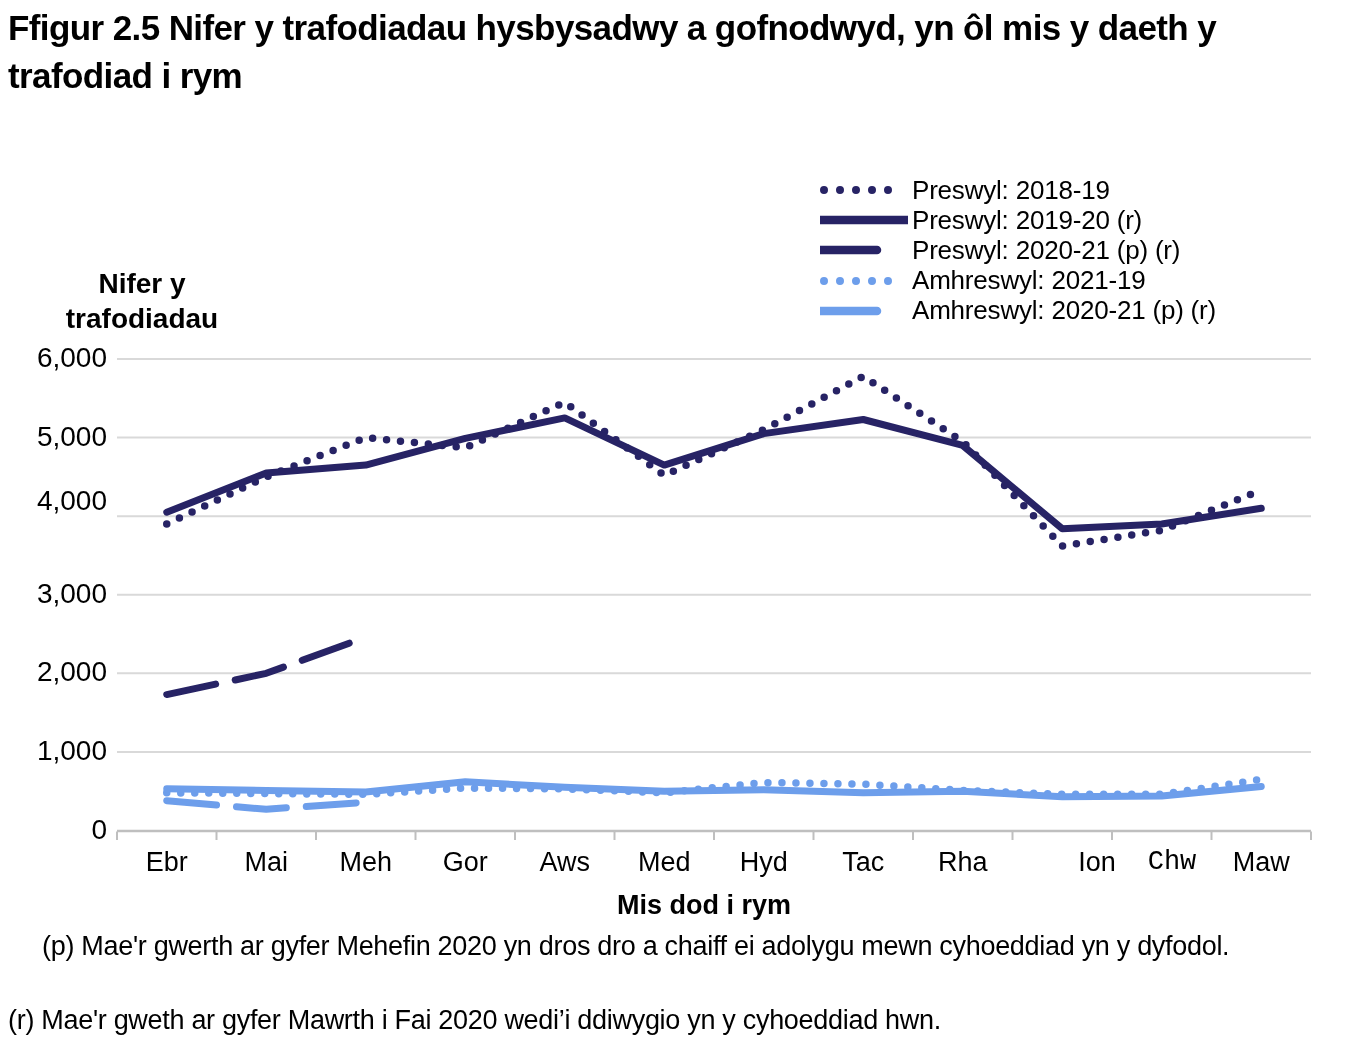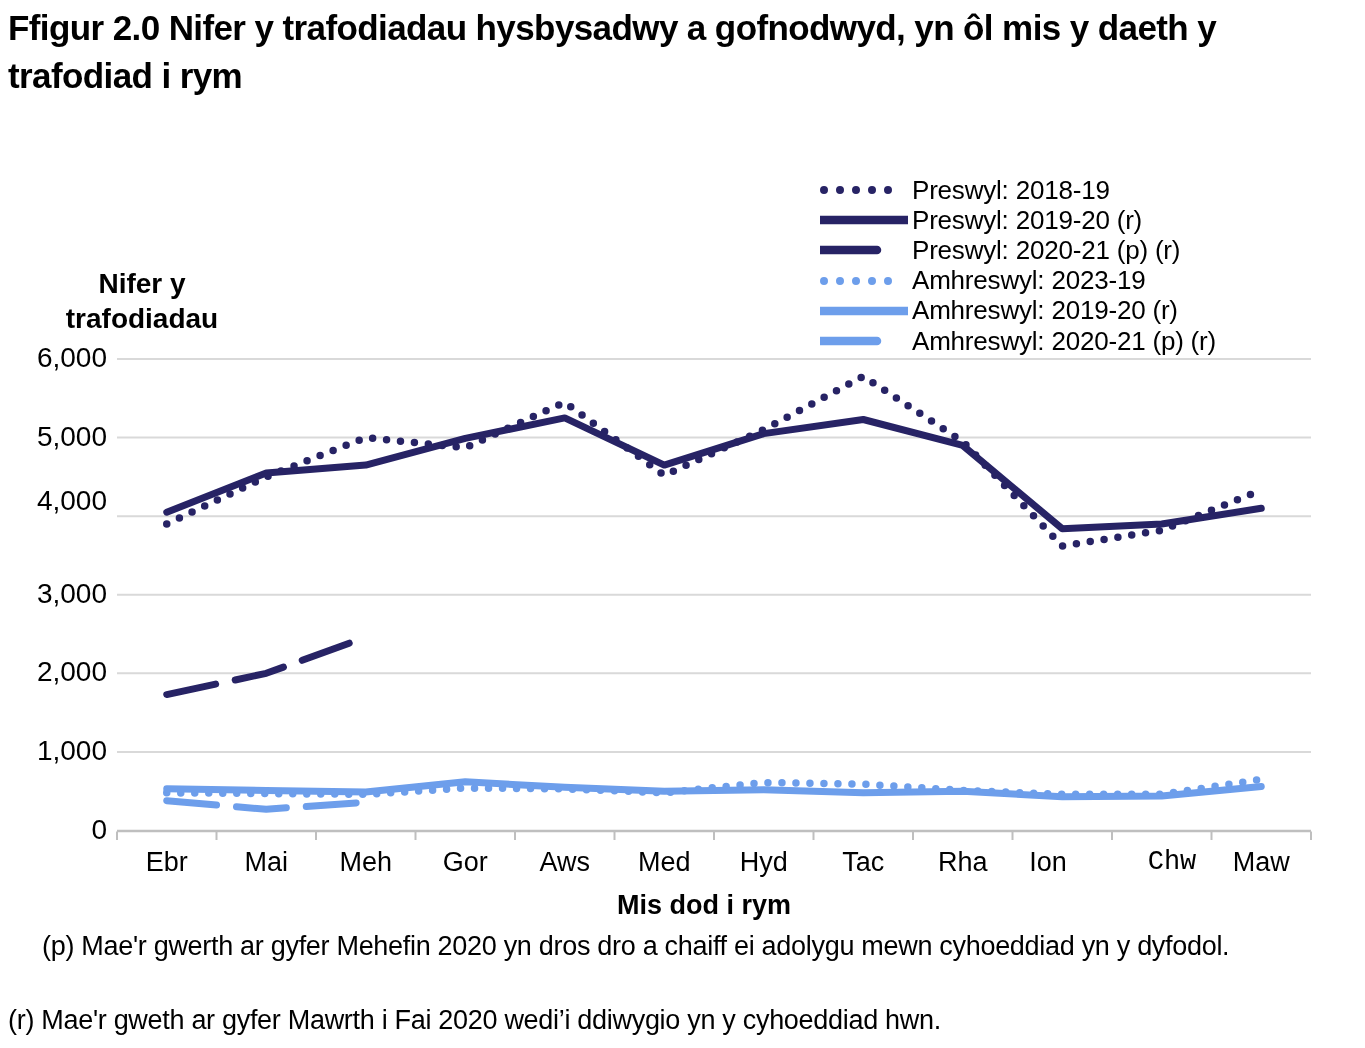--- a/index.html
+++ b/index.html
@@ -77,21 +77,21 @@
     font-size: 27px;
     line-height: 1.36;
     letter-spacing: -0.3px;
   }
   .footnote-p { top: 928px; text-align: justify; margin-left: 34px; }
   .footnote-r { top: 1002px; }
 </style>
 </head>
 <body>
 
-<h1 class="title">Ffigur 2.0  Nifer y trafodiadau hysbysadwy a gofnodwyd, yn ôl mis y daeth y trafodiad i rym</h1>
+<h1 class="title">Ffigur 2.5  Nifer y trafodiadau hysbysadwy a gofnodwyd, yn ôl mis y daeth y trafodiad i rym</h1>
 
 <div class="y-axis-title">Nifer y trafodiadau</div>
 
 <svg id="plot-svg" width="1365" height="1048" viewBox="0 0 1365 1048">
     <line x1="117" x2="1311" y1="751.9166666666666" y2="751.9166666666666" stroke="#D9D9D9" stroke-width="2"></line>
     <line x1="117" x2="1311" y1="673.3333333333334" y2="673.3333333333334" stroke="#D9D9D9" stroke-width="2"></line>
     <line x1="117" x2="1311" y1="594.75" y2="594.75" stroke="#D9D9D9" stroke-width="2"></line>
     <line x1="117" x2="1311" y1="516.1666666666667" y2="516.1666666666667" stroke="#D9D9D9" stroke-width="2"></line>
     <line x1="117" x2="1311" y1="437.5833333333333" y2="437.5833333333333" stroke="#D9D9D9" stroke-width="2"></line>
     <line x1="117" x2="1311" y1="359" y2="359" stroke="#D9D9D9" stroke-width="2"></line>
@@ -129,21 +129,21 @@
 <div id="x-labels">
     <div class="xlabel" style="left: 166.75px;">Ebr</div>
     <div class="xlabel" style="left: 266.25px;">Mai</div>
     <div class="xlabel" style="left: 365.75px;">Meh</div>
     <div class="xlabel" style="left: 465.25px;">Gor</div>
     <div class="xlabel" style="left: 564.75px;">Aws</div>
     <div class="xlabel" style="left: 664.25px;">Med</div>
     <div class="xlabel" style="left: 763.75px;">Hyd</div>
     <div class="xlabel" style="left: 863.25px;">Tac</div>
     <div class="xlabel" style="left: 962.75px;">Rha</div>
-    <div class="xlabel" style="left: 1048px;">Ion</div>
+    <div class="xlabel" style="left: 1097px;">Ion</div>
     <div class="xlabel" style="left: 1172px; font-family: Liberation Mono, monospace;">Chw</div>
     <div class="xlabel" style="left: 1261.25px;">Maw</div>
   </div>
 
 <div class="x-axis-title">Mis dod i rym</div>
 
 <div class="legend" id="legend">
     <div class="legend-row">
       <svg class="legend-swatch" viewBox="0 0 88 10">
         <line x1="4" x2="84" y1="5" y2="5" stroke="#272365" stroke-width="8" stroke-linecap="round" stroke-dasharray="0 16"></line>
@@ -159,27 +159,21 @@
     <div class="legend-row">
       <svg class="legend-swatch" viewBox="0 0 88 10">
         <line x1="1" x2="57" y1="5" y2="5" stroke="#272365" stroke-width="8.5" stroke-linecap="round"></line>
       </svg>
       <span class="legend-label">Preswyl: 2020-21 (p) (r)</span>
     </div>
     <div class="legend-row">
       <svg class="legend-swatch" viewBox="0 0 88 10">
         <line x1="4" x2="84" y1="5" y2="5" stroke="#6D9EEB" stroke-width="8" stroke-linecap="round" stroke-dasharray="0 16"></line>
       </svg>
-      <span class="legend-label">Amhreswyl: 2023-19</span>
-    </div>
-    <div class="legend-row">
-      <svg class="legend-swatch" viewBox="0 0 88 10">
-        <line x1="1" x2="87" y1="5" y2="5" stroke="#6D9EEB" stroke-width="8.5" stroke-linecap="round"></line>
-      </svg>
-      <span class="legend-label">Amhreswyl: 2019-20 (r)</span>
+      <span class="legend-label">Amhreswyl: 2021-19</span>
     </div>
     <div class="legend-row">
       <svg class="legend-swatch" viewBox="0 0 88 10">
         <line x1="1" x2="57" y1="5" y2="5" stroke="#6D9EEB" stroke-width="8.5" stroke-linecap="round"></line>
       </svg>
       <span class="legend-label">Amhreswyl: 2020-21 (p) (r)</span>
     </div>
   </div>
 
 <p class="footnote footnote-p">(p) Mae'r gwerth ar gyfer Mehefin 2020 yn dros dro a chaiff ei adolygu mewn cyhoeddiad yn y dyfodol.</p>

